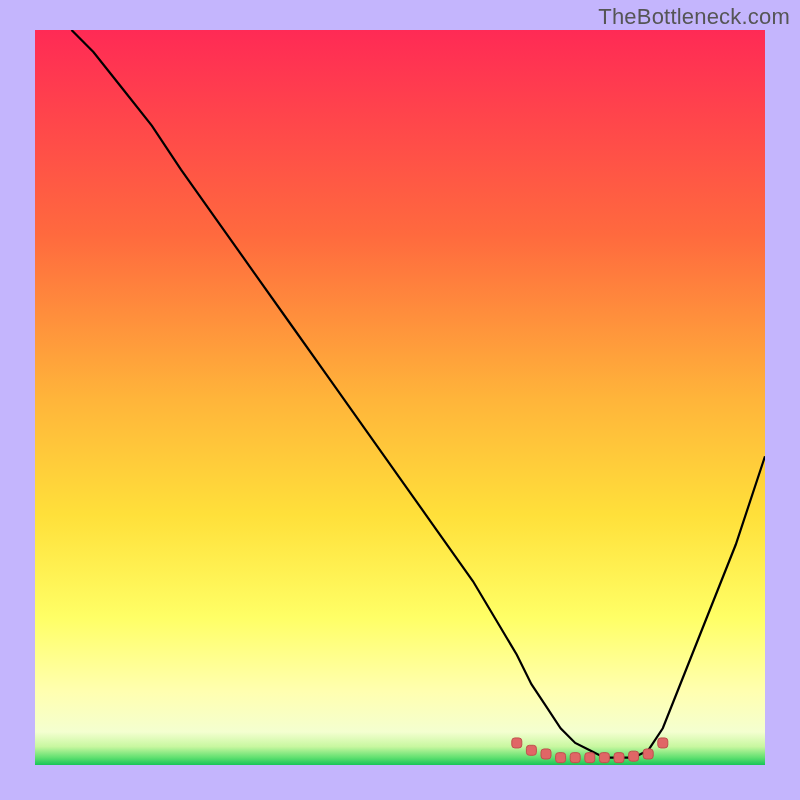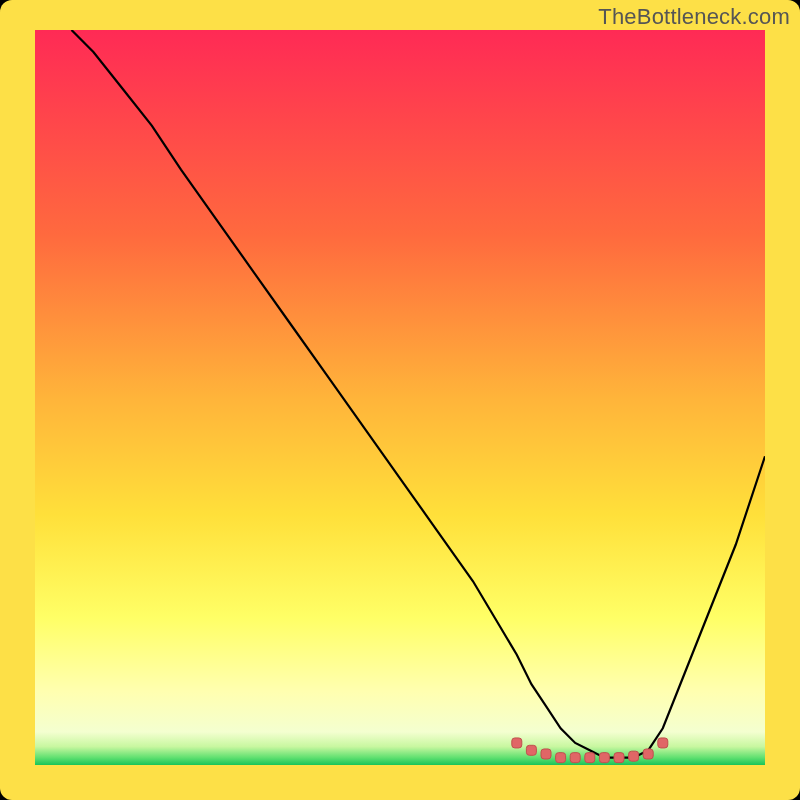--- a/index.html
+++ b/index.html
@@ -8,22 +8,21 @@
     background: #000;
     width: 800px;
     height: 800px;
     overflow: hidden;
     font-family: Arial, Helvetica, sans-serif;
   }
   .container {
     position: relative;
     width: 800px;
     height: 800px;
-    background: #fde047;
-    border-radius: 12px;
+    background: #c4b5fd;
   }
   .watermark {
     position: absolute;
     top: 4px;
     right: 10px;
     color: #555;
     font-size: 22px;
     font-weight: 500;
     z-index: 10;
     letter-spacing: 0.2px;

